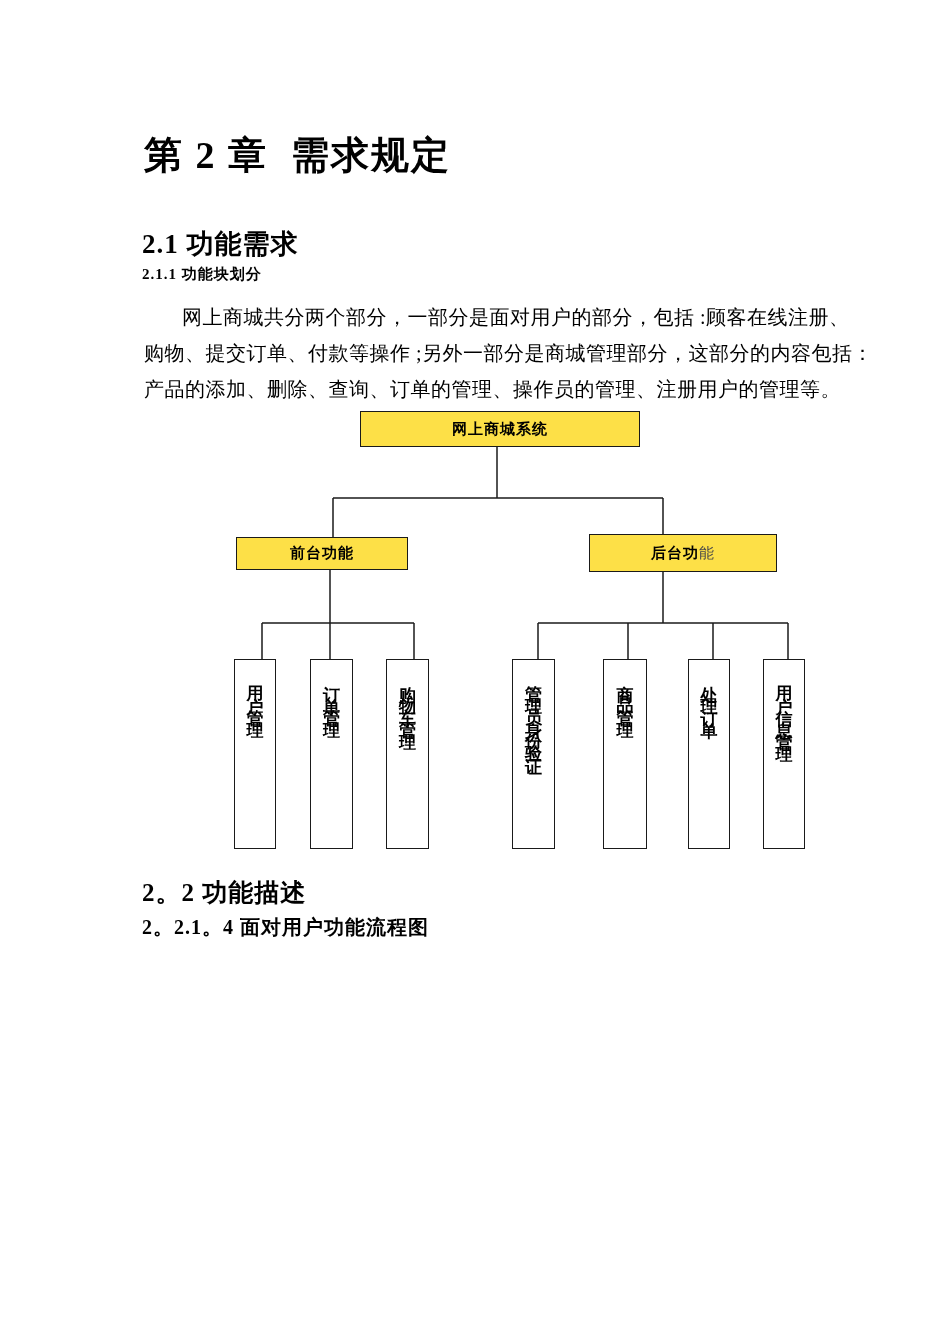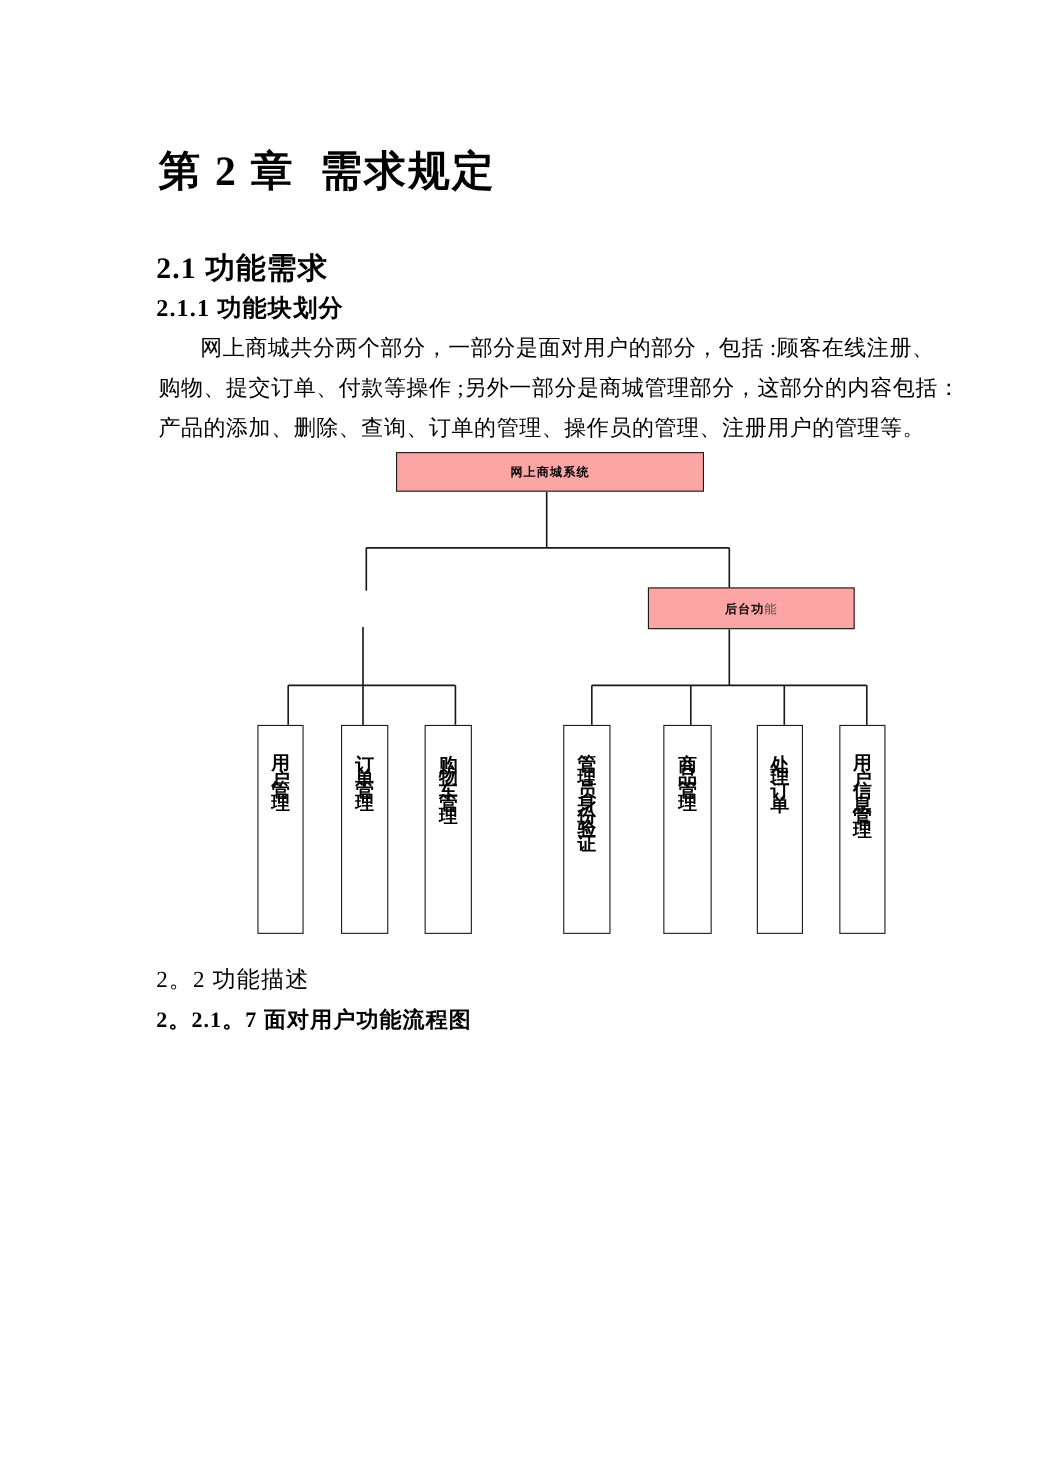--- a/index.html
+++ b/index.html
@@ -26,29 +26,29 @@
   .h-21 {
     position: absolute;
     left: 142px; top: 226px;
     font-size: 27px;
     font-weight: bold;
     letter-spacing: 1px;
   }
   .h-211 {
     position: absolute;
     left: 142px; top: 265px;
-    font-size: 22px;
+    font-size: 15px;
     font-weight: bold;
     letter-spacing: 1px;
   }
   .h-22 {
     position: absolute;
     left: 142px; top: 876px;
-    font-size: 21px;
-    font-weight: normal;
+    font-size: 25px;
+    font-weight: bold;
     letter-spacing: 1px;
   }
   .h-2211 {
     position: absolute;
     left: 142px; top: 914px;
     font-size: 20px;
     font-weight: bold;
     letter-spacing: 1px;
   }
 
@@ -71,26 +71,26 @@
     width: 950px; height: 1344px;
     pointer-events: none;
   }
   .connectors {
     position: absolute;
     left: 0; top: 0;
   }
   .dbox {
     position: absolute;
     border: 1.5px solid #1a1a1a;
-    background: #fca5a5;
+    background: #fde047;
     display: flex;
     align-items: center;
     justify-content: center;
     font-weight: bold;
-    font-size: 11px;
+    font-size: 15px;
     letter-spacing: 1px;
   }
   #box-root  { left: 360px; top: 411px; width: 280px; height: 36px; }
   #box-front { left: 236px; top: 537px; width: 172px; height: 33px; }
   #box-back  { left: 569px; top: 534px; width: 188px; height: 38px; margin-left: 20px; }
   #box-back .light { font-weight: normal; color: #4a4a4a; }
 
   .vbox {
     position: absolute;
     top: 659px;
@@ -151,20 +151,23 @@
         <path d="M628 623 V659"></path>
         <path d="M713 623 V659"></path>
         <path d="M788 623 V659"></path>
       </g>
     </svg>
 
     <div class="dbox" id="box-root">
       <span>网上商城系统</span>
     </div>
 
+    <div class="dbox" id="box-front">
+      <span>前台功能</span>
+    </div>
 
     <div class="dbox" id="box-back">
       <span><span>后台功</span><span class="light">能</span></span>
     </div>
 
     <div class="vbox" id="box-l1">
       <span class="vtext">用户管理</span>
     </div>
     <div class="vbox" id="box-l2">
       <span class="vtext">订单管理</span>
@@ -181,15 +184,15 @@
     </div>
     <div class="vbox" id="box-r3">
       <span class="vtext">处理订单</span>
     </div>
     <div class="vbox" id="box-r4">
       <span class="vtext">用户信息管理</span>
     </div>
   </div>
 
   <div class="h-22">2。2 功能描述</div>
-  <div class="h-2211">2。2.1。7 面对用户功能流程图</div>
+  <div class="h-2211">2。2.1。4 面对用户功能流程图</div>
 
 </div>
 
 </body></html>

